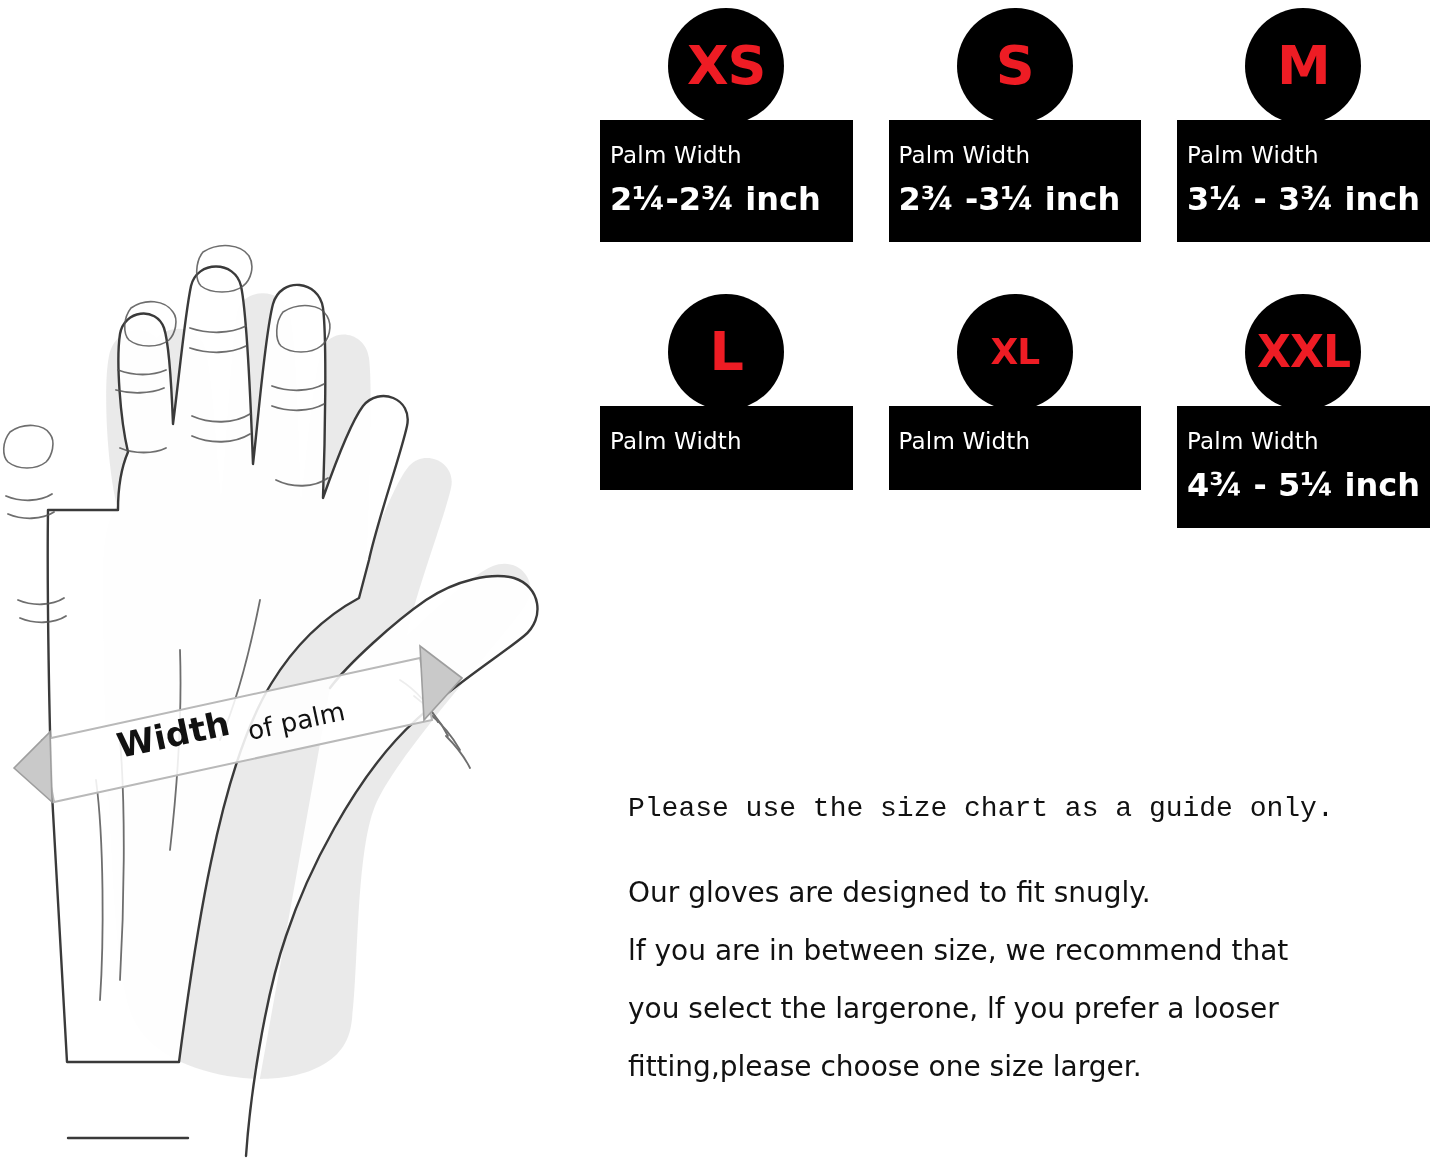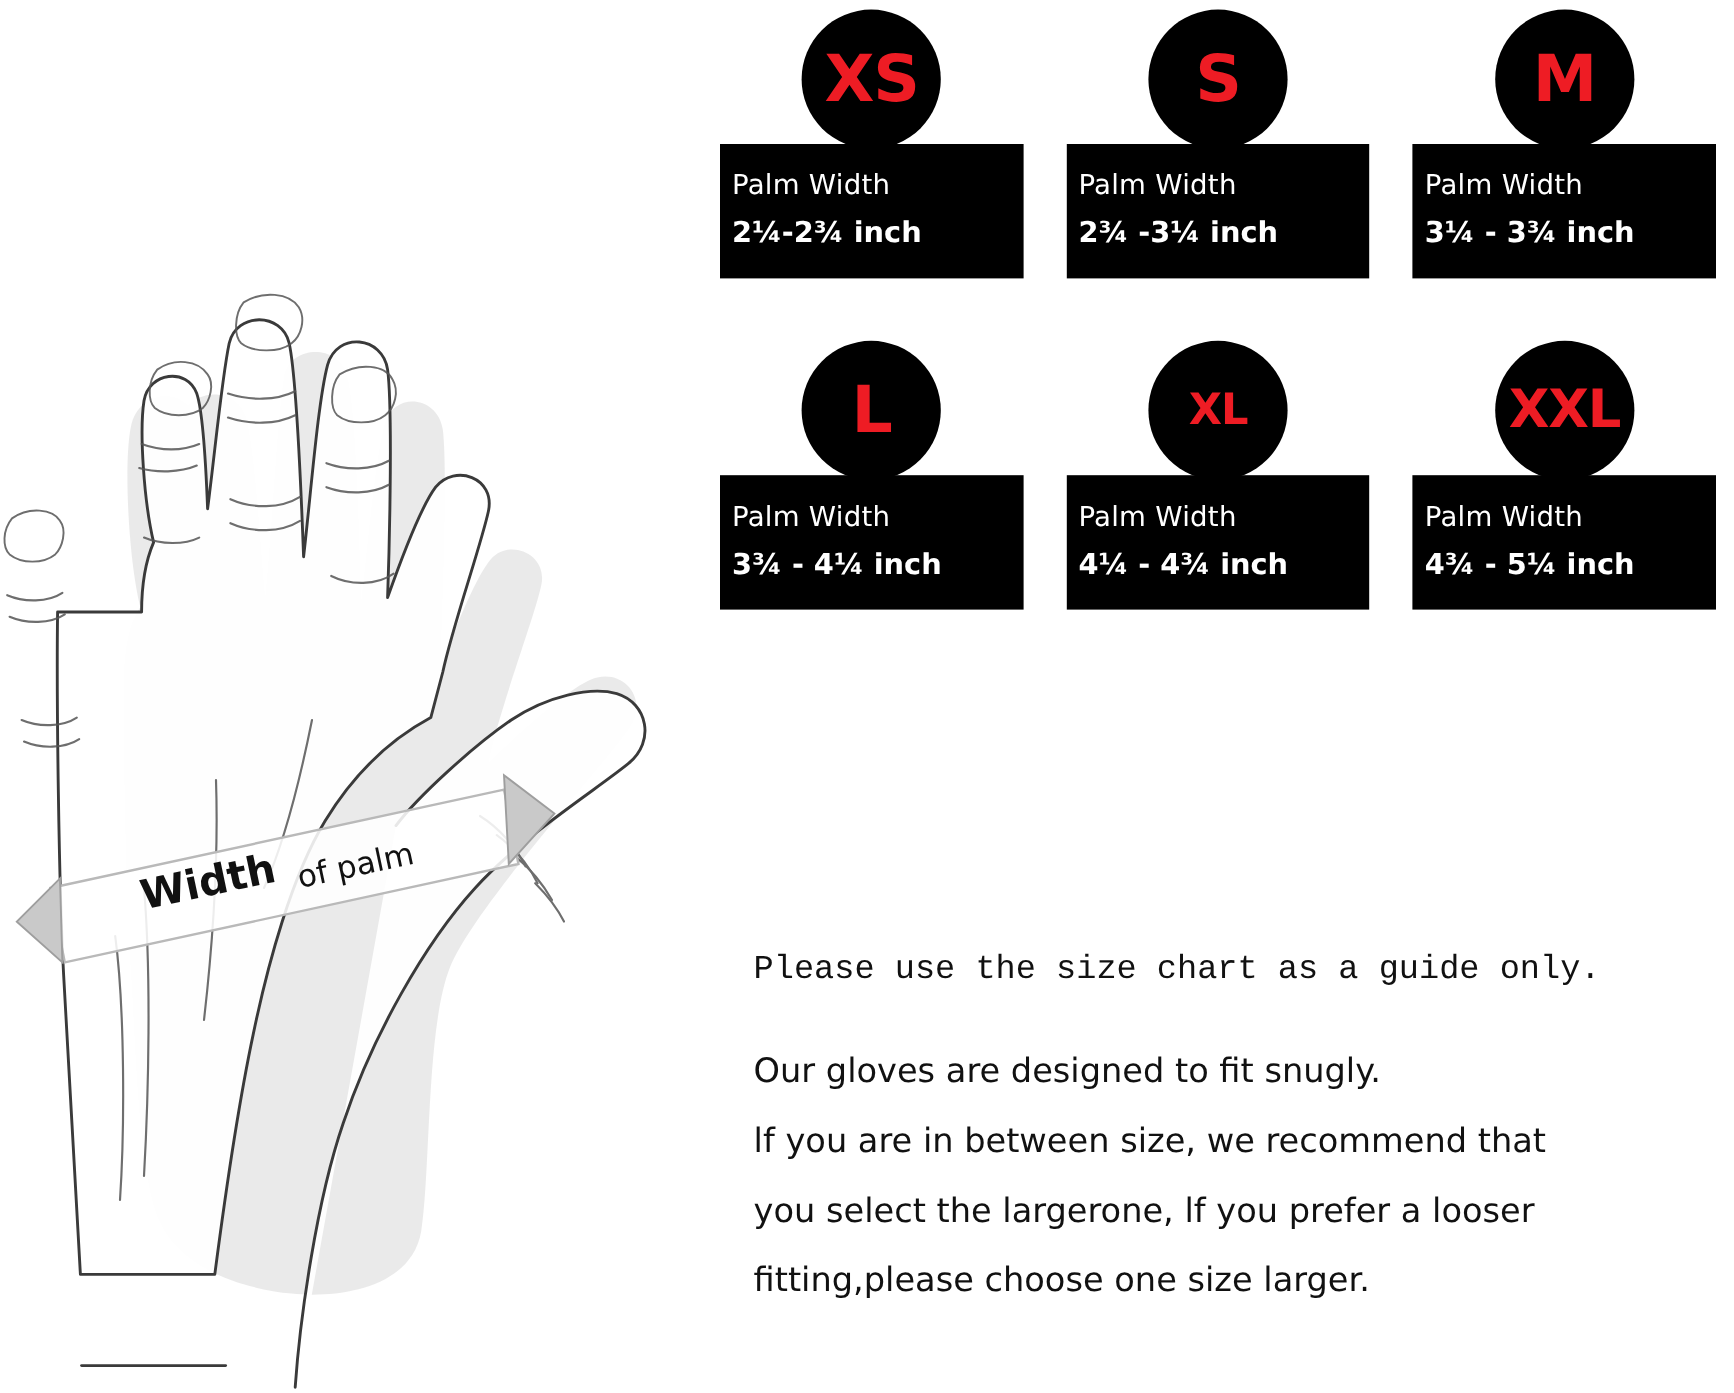--- a/index.html
+++ b/index.html
@@ -73,21 +73,21 @@
     z-index: 1;
     margin-top: -14px;
   }
   .panel-label {
     font-size: 23px;
     font-weight: normal;
     margin-bottom: 12px;
     letter-spacing: 0.2px;
   }
   .panel-value {
-    font-size: 24px;
+    font-size: 32px;
     font-weight: bold;
     letter-spacing: 0px;
     white-space: nowrap;
   }
 
   
   #notes {
     position: absolute;
     left: 628px;
     top: 795px;
@@ -256,29 +256,27 @@
     </div>
 
   </div>
 
   <div class="size-row">
 
     <div class="size-card">
       <div class="size-badge">L</div>
       <div class="size-panel">
         <div class="panel-label">Palm Width</div>
-        <div class="panel-value">3¾ - 4¼ inch</div>
       </div>
     </div>
 
     <div class="size-card">
       <div class="size-badge badge-xl">XL</div>
       <div class="size-panel">
         <div class="panel-label">Palm Width</div>
-        <div class="panel-value">4¼ - 4¾ inch</div>
       </div>
     </div>
 
     <div class="size-card">
       <div class="size-badge badge-xxl">XXL</div>
       <div class="size-panel">
         <div class="panel-label">Palm Width</div>
         <div class="panel-value">4¾ - 5¼ inch</div>
       </div>
     </div>

